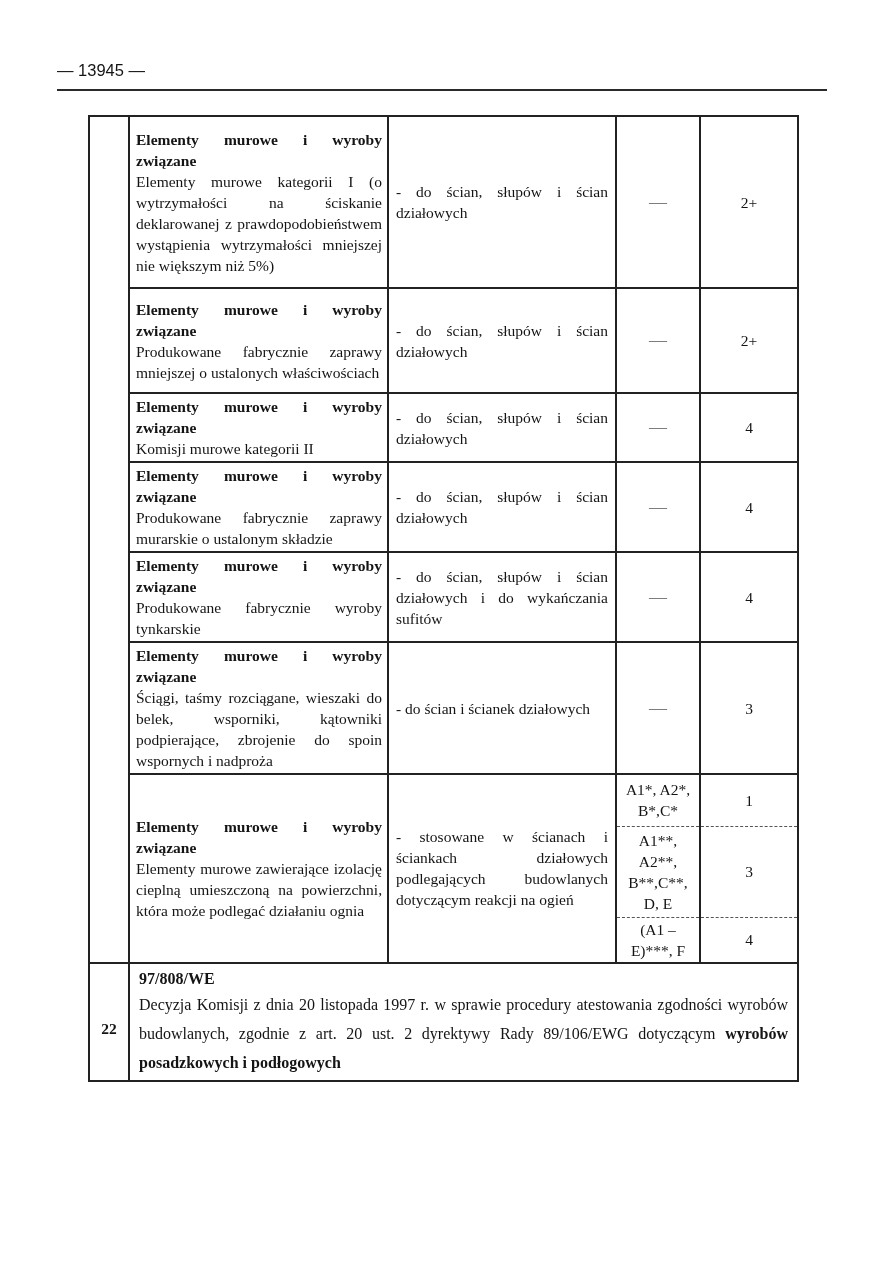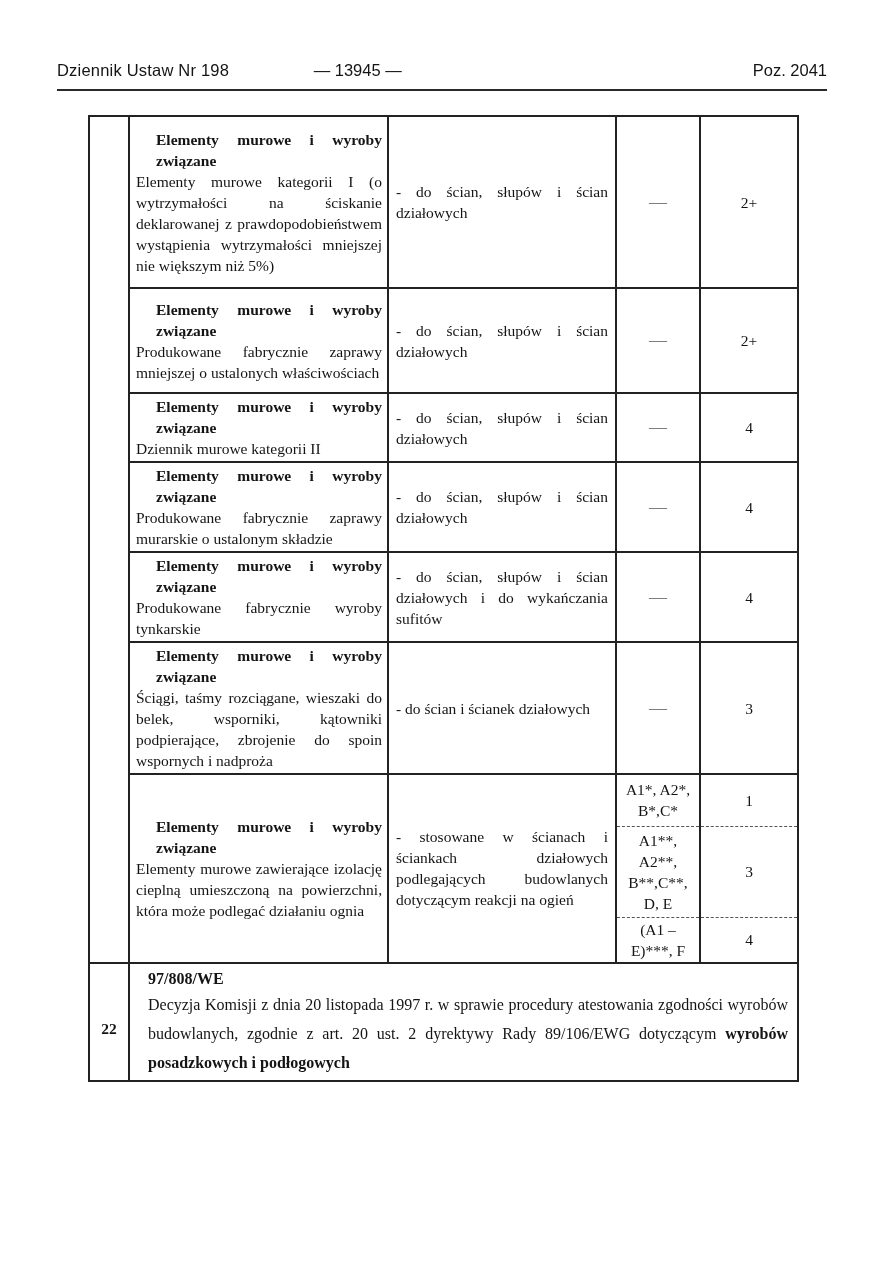--- a/index.html
+++ b/index.html
@@ -23,31 +23,31 @@
   table.doc {
     position:absolute; left:88px; top:115px; width:709px;
     border-collapse:collapse; table-layout:fixed;
   }
   table.doc td {
     border:2px solid #222; vertical-align:middle;
     font-size:15.5px; line-height:21px;
   }
   td.num   { text-align:center; vertical-align:top; }
   td.prod  { vertical-align:top; padding:2px 5px 2px 6px; text-align:justify; }
-  td.prod .title { font-weight:bold;margin-left:20px; }
+  td.prod .title { font-weight:bold; }
   td.use   { padding:10px 7px; text-align:justify; }
   td.cls, td.sys { text-align:center; font-size:16.5px; padding:1px 3px; }
   td.cls.dash-cell { color:#787878; font-size:18px; }
   
   tr.sub-a td.cls, tr.sub-a td.sys { border-bottom:1px dashed #555; }
   tr.sub-b td.cls, tr.sub-b td.sys { border-top:1px dashed #555; border-bottom:1px dashed #555;margin-left:35px; }
   tr.sub-c td.cls, tr.sub-c td.sys { border-top:1px dashed #555; }
   
   td.num22 { font-weight:bold; vertical-align:top; text-align:center; padding-top:13px; font-size:16.5px; }
-  td.decision { vertical-align:top; padding:3px 9px 3px 18px; }
+  td.decision { vertical-align:top; padding:3px 9px 3px 9px; }
   td.decision .code  { font-weight:bold; font-size:16px; line-height:23px; }
   td.decision .dtext { text-align:justify; font-size:16px; line-height:29px; }
   td.decision .dtext .b { font-weight:bold; }
   
   tr.r1  { height:172px; }
   tr.r2  { height:105px; }
   tr.r3  { height:65px;  }
   tr.r4  { height:87px;  }
   tr.r5  { height:87px;  }
   tr.r6  { height:126px; }
@@ -55,23 +55,21 @@
   tr.sub-b { height:91px; }
   tr.sub-c { height:43px; }
   tr.r22 { height:94px; }
 </style>
 </head>
 <body>
 
 <div class="page">
 
   <div class="page-header">
-    <span class="h-left">Dziennik Ustaw Nr 198</span>
     <span class="h-mid">— 13945 —</span>
-    <span class="h-right">Poz. 2041</span>
   </div>
 
   <table class="doc">
     <colgroup>
       <col style="width:40px">
         <col style="width:259px">
         <col style="width:228px">
         <col style="width:84px">
         <col style="width:98px">
     </colgroup>
@@ -97,21 +95,21 @@
         <td class="use">
           <p>- do ścian, słupów i ścian działowych</p>
         </td>
         <td class="cls dash-cell">—</td>
         <td class="sys">2+</td>
       </tr>
 
       <tr class="r3">
         <td class="prod">
           <p class="title">Elementy murowe i wyroby związane</p>
-          <p class="desc">Dziennik murowe kategorii II</p>
+          <p class="desc">Komisji murowe kategorii II</p>
         </td>
         <td class="use">
           <p>- do ścian, słupów i ścian działowych</p>
         </td>
         <td class="cls dash-cell">—</td>
         <td class="sys">4</td>
       </tr>
 
       <tr class="r4">
         <td class="prod">

